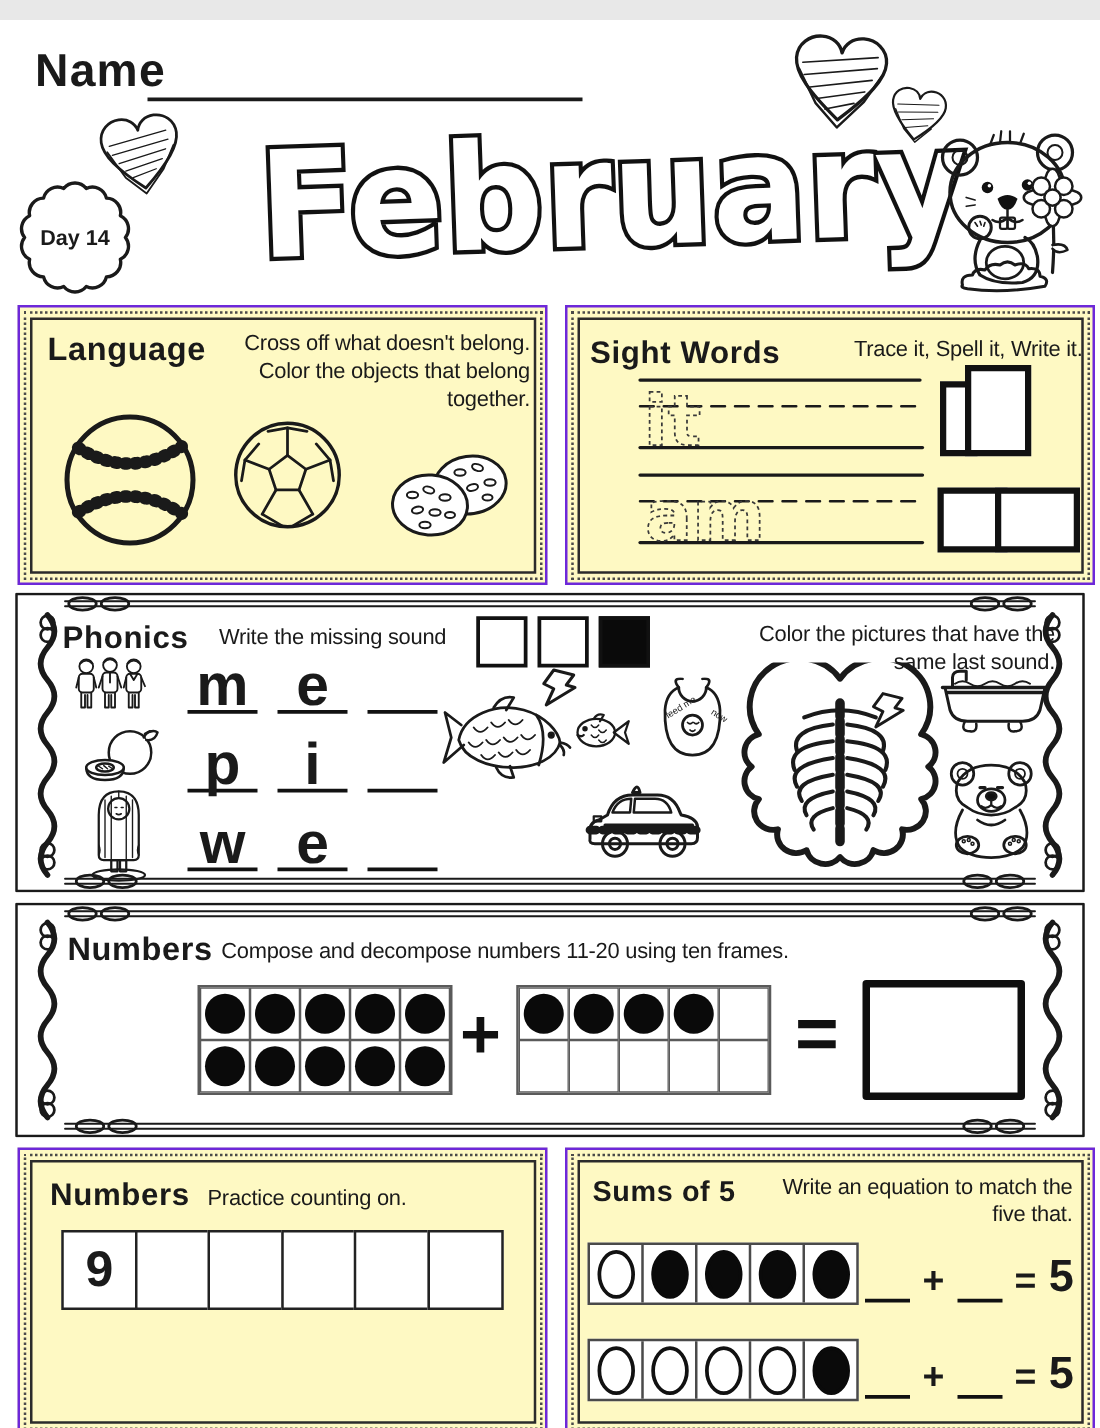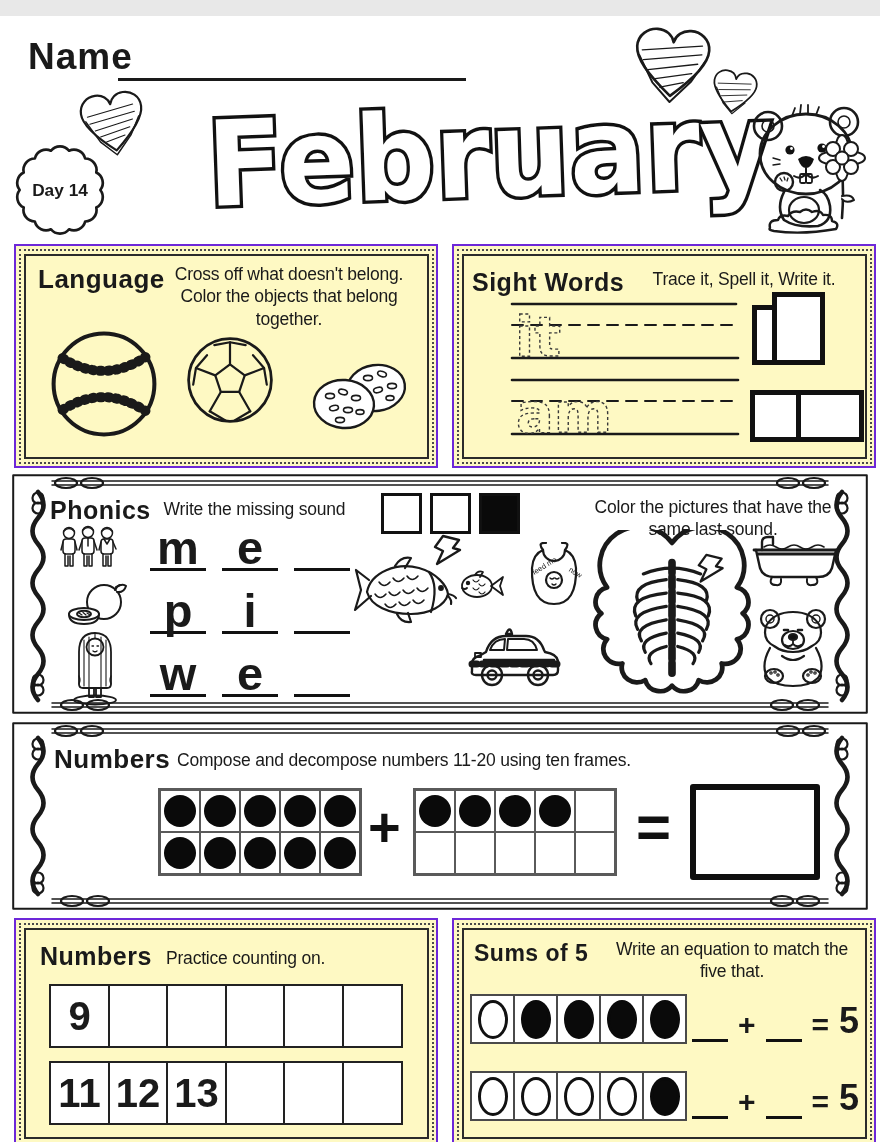--- a/index.html
+++ b/index.html
@@ -17,21 +17,21 @@
   .month-art{left:192px;top:56px;width:596px;height:168px;}
   .month-art text{font-family:"DejaVu Sans",sans-serif;}
 
   
   .panel-stitched{background:#fef9c3;border:2px solid #6d28d9;}
   .panel-stitched::before{content:"";position:absolute;inset:2.5px;border:2px dotted #4a4a4a;pointer-events:none;}
   .panel-stitched::after{content:"";position:absolute;inset:7.5px;border:2px solid #2b2b2b;pointer-events:none;}
   .panel-fancy{background:#fff;}
 
   .sec-title{font-weight:bold;font-size:26px;letter-spacing:0.5px;}
-  .instr{font-size:17.5px;line-height:1.28;letter-spacing:-0.2px;text-align:center;}
+  .instr{font-size:17.5px;line-height:1.28;letter-spacing:-0.2px;text-align:right;}
 
   
   .traced{fill:none;stroke:#3a3a3a;stroke-width:1.4;stroke-dasharray:3 2.6;
           font-family:"DejaVu Sans",sans-serif;font-weight:bold;}
   .letterbox{border:5px solid #111;background:#fff;}
 
   
   .ph-row{display:flex;gap:16px;}
   .ph-slot{width:56px;height:50px;border-bottom:3.5px solid #111;display:flex;
            justify-content:center;align-items:flex-end;font-size:47px;font-weight:bold;line-height:0.82;}
@@ -499,28 +499,20 @@
     <div class="abs sec-title" style="left:24px;top:22px;font-size:25px">Numbers</div>
     <div class="abs instr" style="left:150px;top:27px;width:200px;text-align:left">Practice counting on.</div>
     <div class="abs count-row" style="left:33px;top:64px">
         <div class="cc">9</div>
         <div class="cc"></div>
         <div class="cc"></div>
         <div class="cc"></div>
         <div class="cc"></div>
         <div class="cc"></div>
       </div>
-    <div class="abs count-row" style="left:33px;top:141px">
-        <div class="cc">11</div>
-        <div class="cc">12</div>
-        <div class="cc">13</div>
-        <div class="cc"></div>
-        <div class="cc"></div>
-        <div class="cc"></div>
-      </div>
   </div>
 
   <div class="abs panel-stitched" style="left:452px;top:902px;width:420px;height:226px">
     <div class="abs sec-title" style="left:20px;top:20px;font-size:23px">Sums of 5</div>
     <div class="abs instr" style="left:152px;top:18px;width:252px">Write an equation to match the five that.</div>
 
     <div class="abs ff" style="left:16px;top:74px">
         <div class="ff-cell">
           <span class="oval"></span>
         </div>

